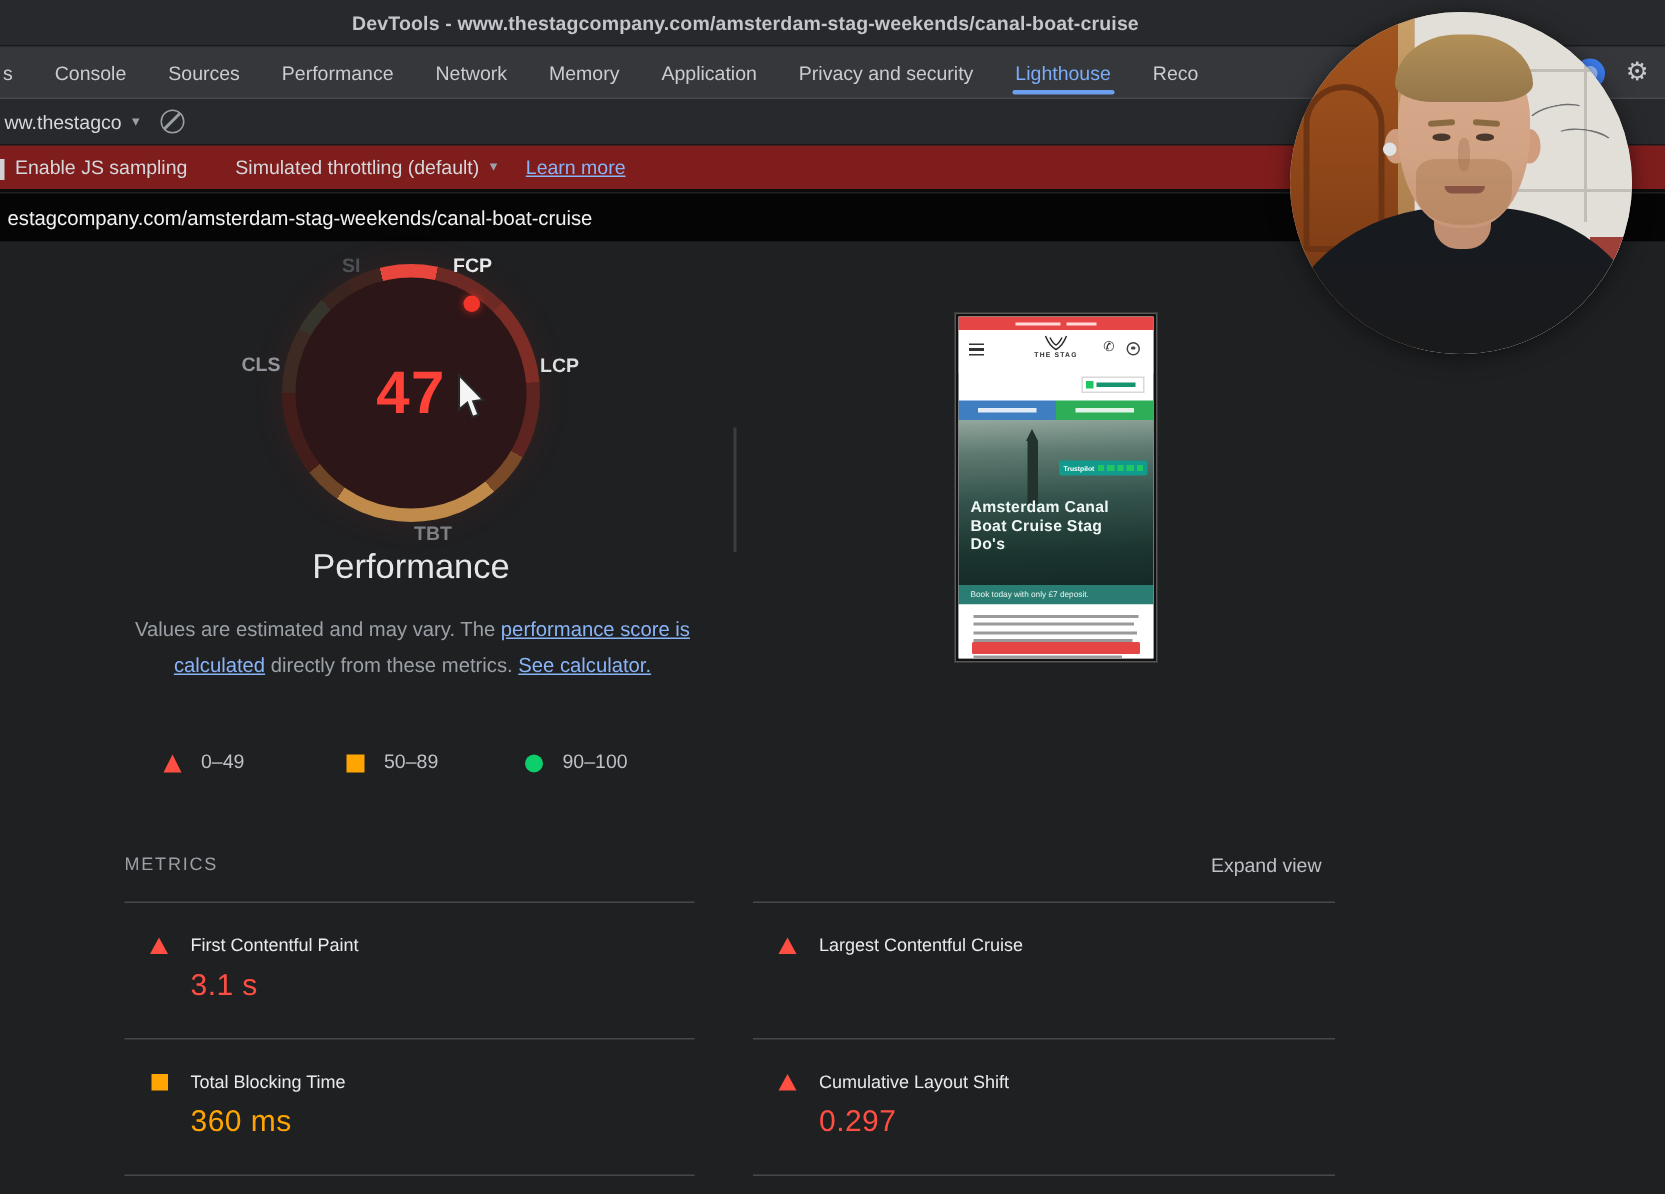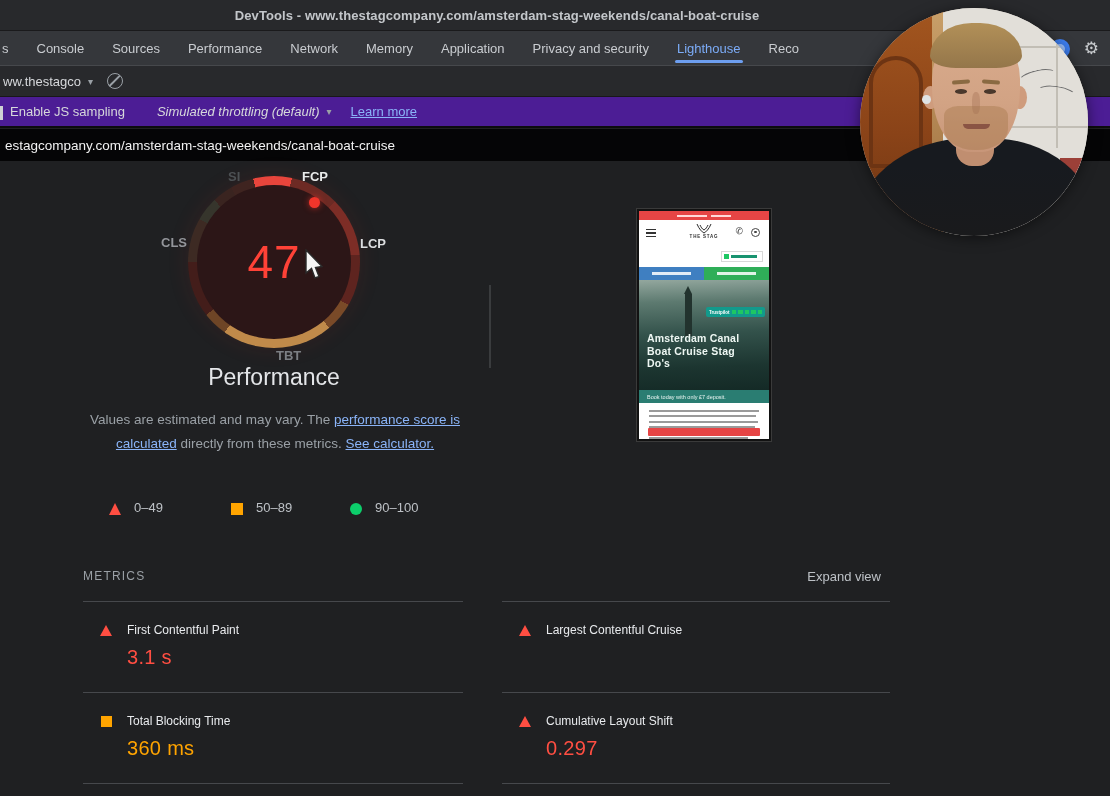--- a/index.html
+++ b/index.html
@@ -51,26 +51,26 @@
     margin-left:14px; position:relative;
   }
   .block-icon::after{
     content:""; position:absolute; left:-1px; top:5.5px; width:15px; height:1.8px;
     background:#9aa0a6; transform:rotate(-45deg);
   }
 
   
   .settings-row {
     position:absolute; left:0; top:97px; width:1110px; height:31px;
-    background:#4c1d95; border-bottom:2px solid #0c0c0d;
+    background:#7f1d1d; border-bottom:2px solid #0c0c0d;
     display:flex; align-items:center; font-size:13px; color:#d6d8db;
   }
   .checkbox-sliver { position:absolute; left:0; top:9px; width:3px; height:14px; background:#cfd1d4; }
   .js-sampling { margin-left:10px; }
-  .throttling { margin-left:32px;font-style:italic; }
+  .throttling { margin-left:32px; }
   .learn-more { color:#8ab4f8; text-decoration:underline; margin-left:19px; cursor:pointer; }
 
   
   .url-bar {
     position:absolute; left:0; top:129px; width:1110px; height:32px;
     background:#050506; display:flex; align-items:center;
     font-size:13.5px; color:#f2f2f2; padding-left:5px;
   }
 
   
@@ -88,21 +88,21 @@
       #c08a4a 170deg 245deg,
       #6e4526 245deg 262deg,
       #431d1a 262deg 300deg,
       #3d2a23 300deg 330deg,
       #36352c 330deg 346deg,
       #3a2420 346deg 360deg);
     box-shadow:0 0 22px rgba(190,45,35,.12);
   }
   .gauge-inner { position:absolute; inset:9px; border-radius:50%; background:#2c1617;
     display:flex; align-items:center; justify-content:center; }
-  .gauge-score { font-size:46px; font-weight:400; color:#ff4237; letter-spacing:1px; }
+  .gauge-score { font-size:40px; font-weight:700; color:#ff4237; letter-spacing:1px; }
   .gauge-dot { position:absolute; left:309px; top:36px; width:11px; height:11px; border-radius:50%;
     background:#f1352b; box-shadow:0 0 6px rgba(241,53,43,.7); }
   .metric-marker { position:absolute; font-size:13px; font-weight:bold; }
   .mk-fcp { left:302px; top:8px;  color:#e8eaea; }
   .mk-lcp { left:360px; top:75px; color:#dcdee0; }
   .mk-cls { left:161px; top:74px; color:#93959a; }
   .mk-tbt { left:276px; top:187px; color:#7c7f84; }
   .mk-si  { left:228px; top:8px;  color:#4d5154; }
 
   .cursor { position:absolute; left:303px; top:88px; width:22px; height:32px; z-index:5; }

